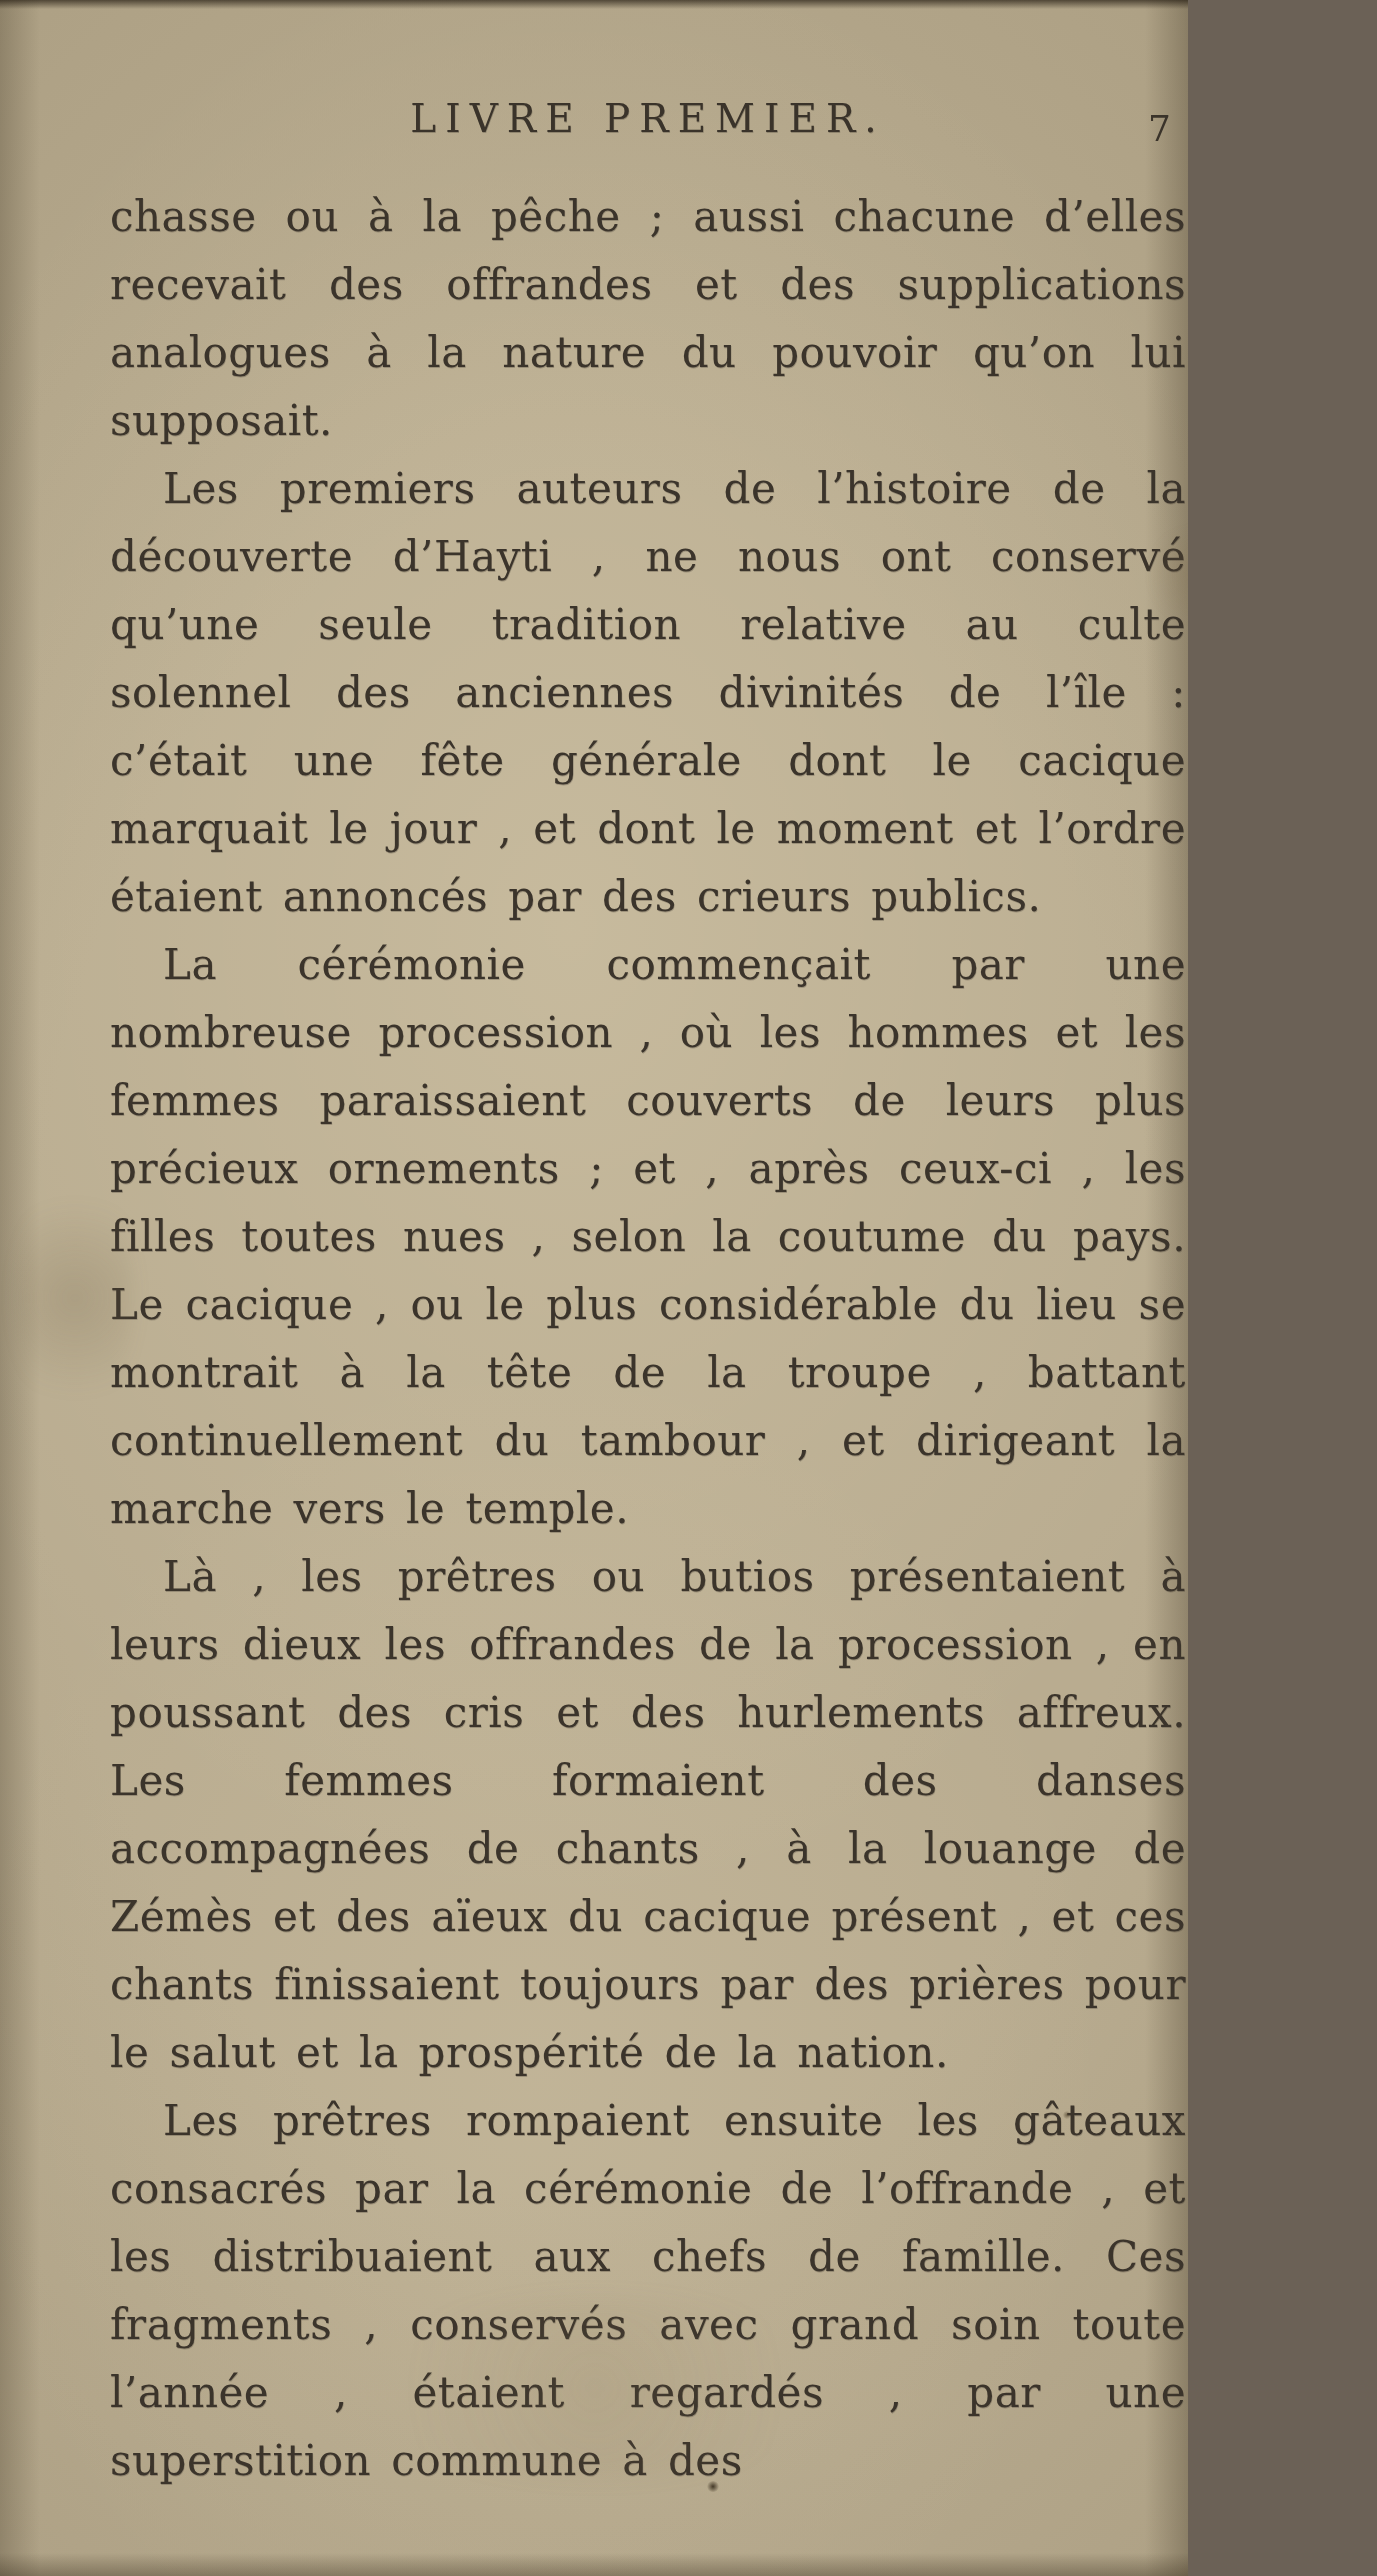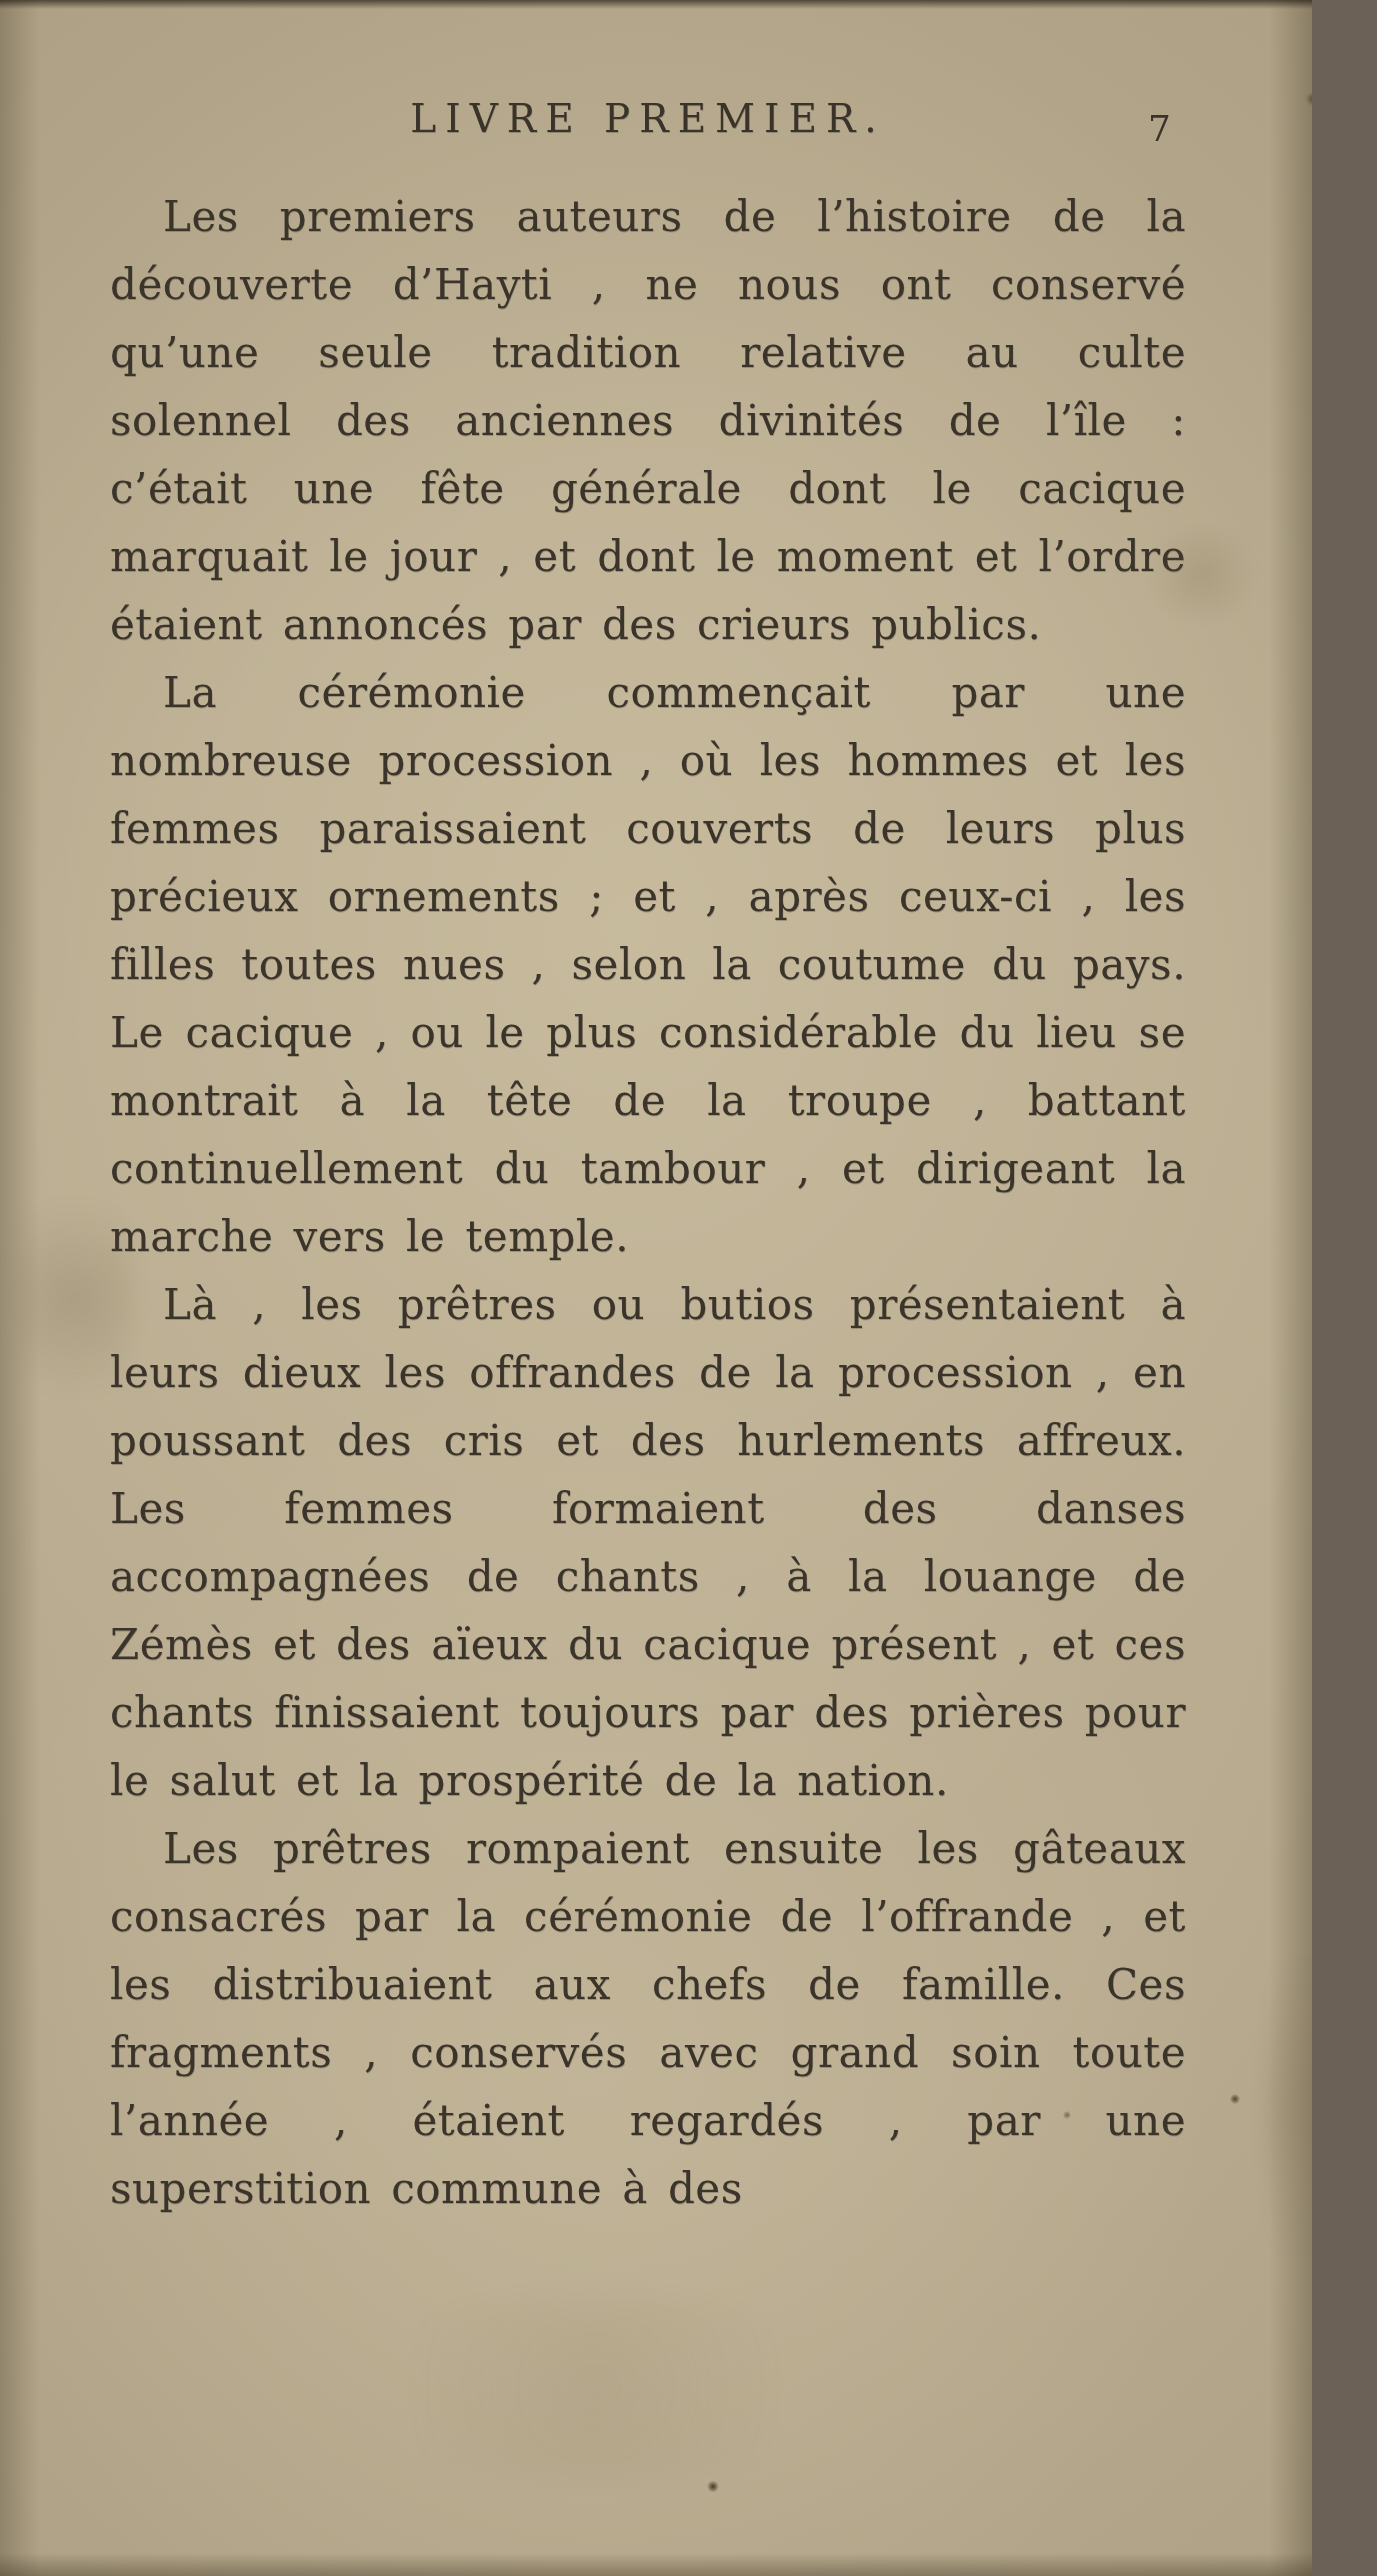--- a/index.html
+++ b/index.html
@@ -1,20 +1,20 @@
 <!DOCTYPE html>
 <html style="font-size:13.2px"><head>
 <meta charset="utf-8">
 <style>
   * { margin: 0; padding: 0; box-sizing: border-box; }
   html, body { background: #6b6156; }
 
   .page {
     position: relative;
-    width: 1312px;
+    width: 1188px;
     height: 2576px;
     overflow: hidden;
     font-family: "DejaVu Serif", "Liberation Serif", serif;
     color: #3b342b;
     background:
       linear-gradient(180deg, rgba(30,22,12,0.65) 0px, rgba(30,22,12,0) 9px),
       linear-gradient(0deg, rgba(45,35,20,0.35) 0px, rgba(45,35,20,0) 23px),
       linear-gradient(90deg, rgba(55,45,28,0.26) 0px, rgba(55,45,28,0) 40px),
       linear-gradient(270deg, rgba(55,45,28,0.30) 0px, rgba(55,45,28,0) 43px),
       radial-gradient(90% 55% at 48% 36%, rgba(255,243,210,0.20) 0%, rgba(255,243,210,0) 70%),
@@ -89,20 +89,21 @@
 <body>
 
 <div class="page">
 
   <header class="running-head">
     <span class="head-title">LIVRE PREMIER.</span>
     <span class="folio">7</span>
   </header>
 
   <main class="text-block">
+      <p class="para"><span>chasse ou à la pêche&nbsp;; aussi chacune d’elles recevait des offrandes et des supplications analogues à la nature du pouvoir qu’on lui supposait.</span></p>
       <p class="para indent"><span>Les premiers auteurs de l’histoire de la découverte d’Hayti&nbsp;, ne nous ont conservé qu’une seule tradition relative au culte solennel des anciennes divinités de l’île&nbsp;: c’était une fête générale dont le cacique marquait le jour&nbsp;, et dont le moment et l’ordre étaient annoncés par des crieurs publics.</span></p>
       <p class="para indent"><span>La cérémonie commençait par une nombreuse procession&nbsp;, où les hommes et les femmes paraissaient couverts de leurs plus précieux ornements&nbsp;; et&nbsp;, après ceux-ci&nbsp;, les filles toutes nues&nbsp;, selon la coutume du pays. Le cacique&nbsp;, ou le plus considérable du lieu se montrait à la tête de la troupe&nbsp;, battant continuellement du tambour&nbsp;, et dirigeant la marche vers le temple.</span></p>
       <p class="para indent"><span>Là&nbsp;, les prêtres ou </span><span class="italic">butios</span><span> présentaient à leurs dieux les offrandes de la procession&nbsp;, en poussant des cris et des hurlements affreux. Les femmes formaient des danses accompagnées de chants&nbsp;, à la louange de Zémès et des aïeux du cacique présent&nbsp;, et ces chants finissaient toujours par des prières pour le salut et la prospérité de la nation.</span></p>
       <p class="para indent"><span>Les prêtres rompaient ensuite les gâteaux consacrés par la cérémonie de l’offrande&nbsp;, et les distribuaient aux chefs de famille. Ces fragments&nbsp;, conservés avec grand soin toute l’année&nbsp;, étaient regardés&nbsp;, par une superstition commune à des</span></p>
     </main>
 
   <div class="stain stain-a"></div>
   <div class="stain stain-b"></div>
   <div class="stain stain-c"></div>
   <div class="stain stain-d"></div>

